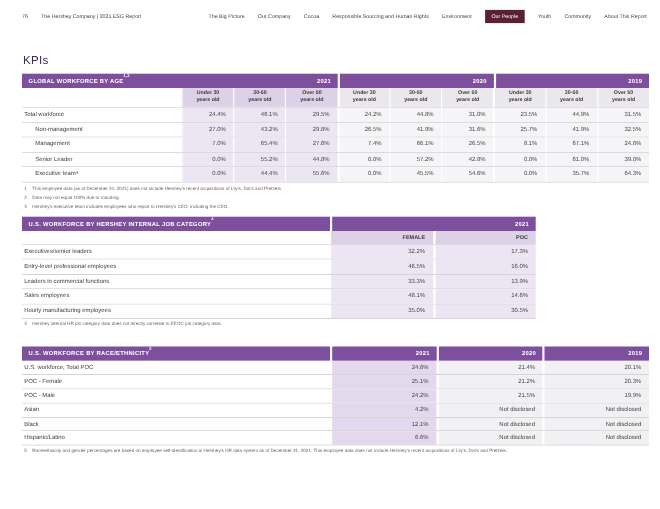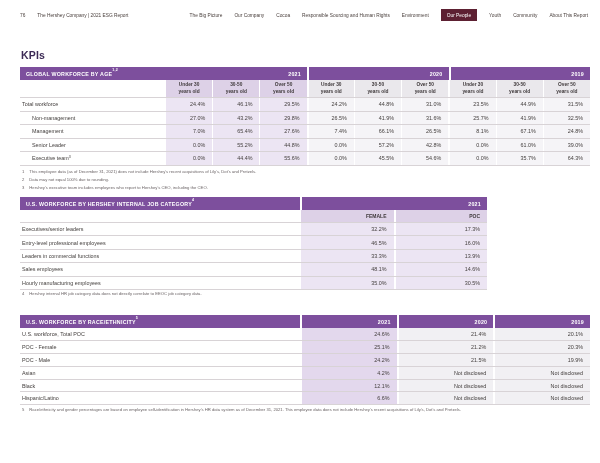--- a/index.html
+++ b/index.html
@@ -19,21 +19,21 @@
   }
   .doc-id { display:flex; gap:12px; align-items:center; }
   .topnav { display:flex; gap:12px; align-items:center; }
   .topnav .nav-item { color:#483e3b; text-decoration:none; white-space:nowrap; cursor:pointer; }
   .topnav .nav-item.active {
     background:#5d2032; color:#ffffff; padding:3.5px 6px;
   }
   
   .kpis {
     position:absolute; left:21px; top:49px;
-    font-size:10.5px; font-weight:bold; color:#3c2a55; letter-spacing:.2px;
+    font-size:10.5px; font-weight:normal; color:#3c2a55; letter-spacing:.2px;
   }
   
   .tbl { position:absolute; left:20px; }
   .thead { display:grid; column-gap:2px; }
   .seg {
     background:#7d4f9d; color:#fff; height:13px;
     display:flex; align-items:center; justify-content:flex-end;
     padding:0 6px; font-size:5.3px; font-weight:bold; letter-spacing:.25px;
     white-space:nowrap;
   }

